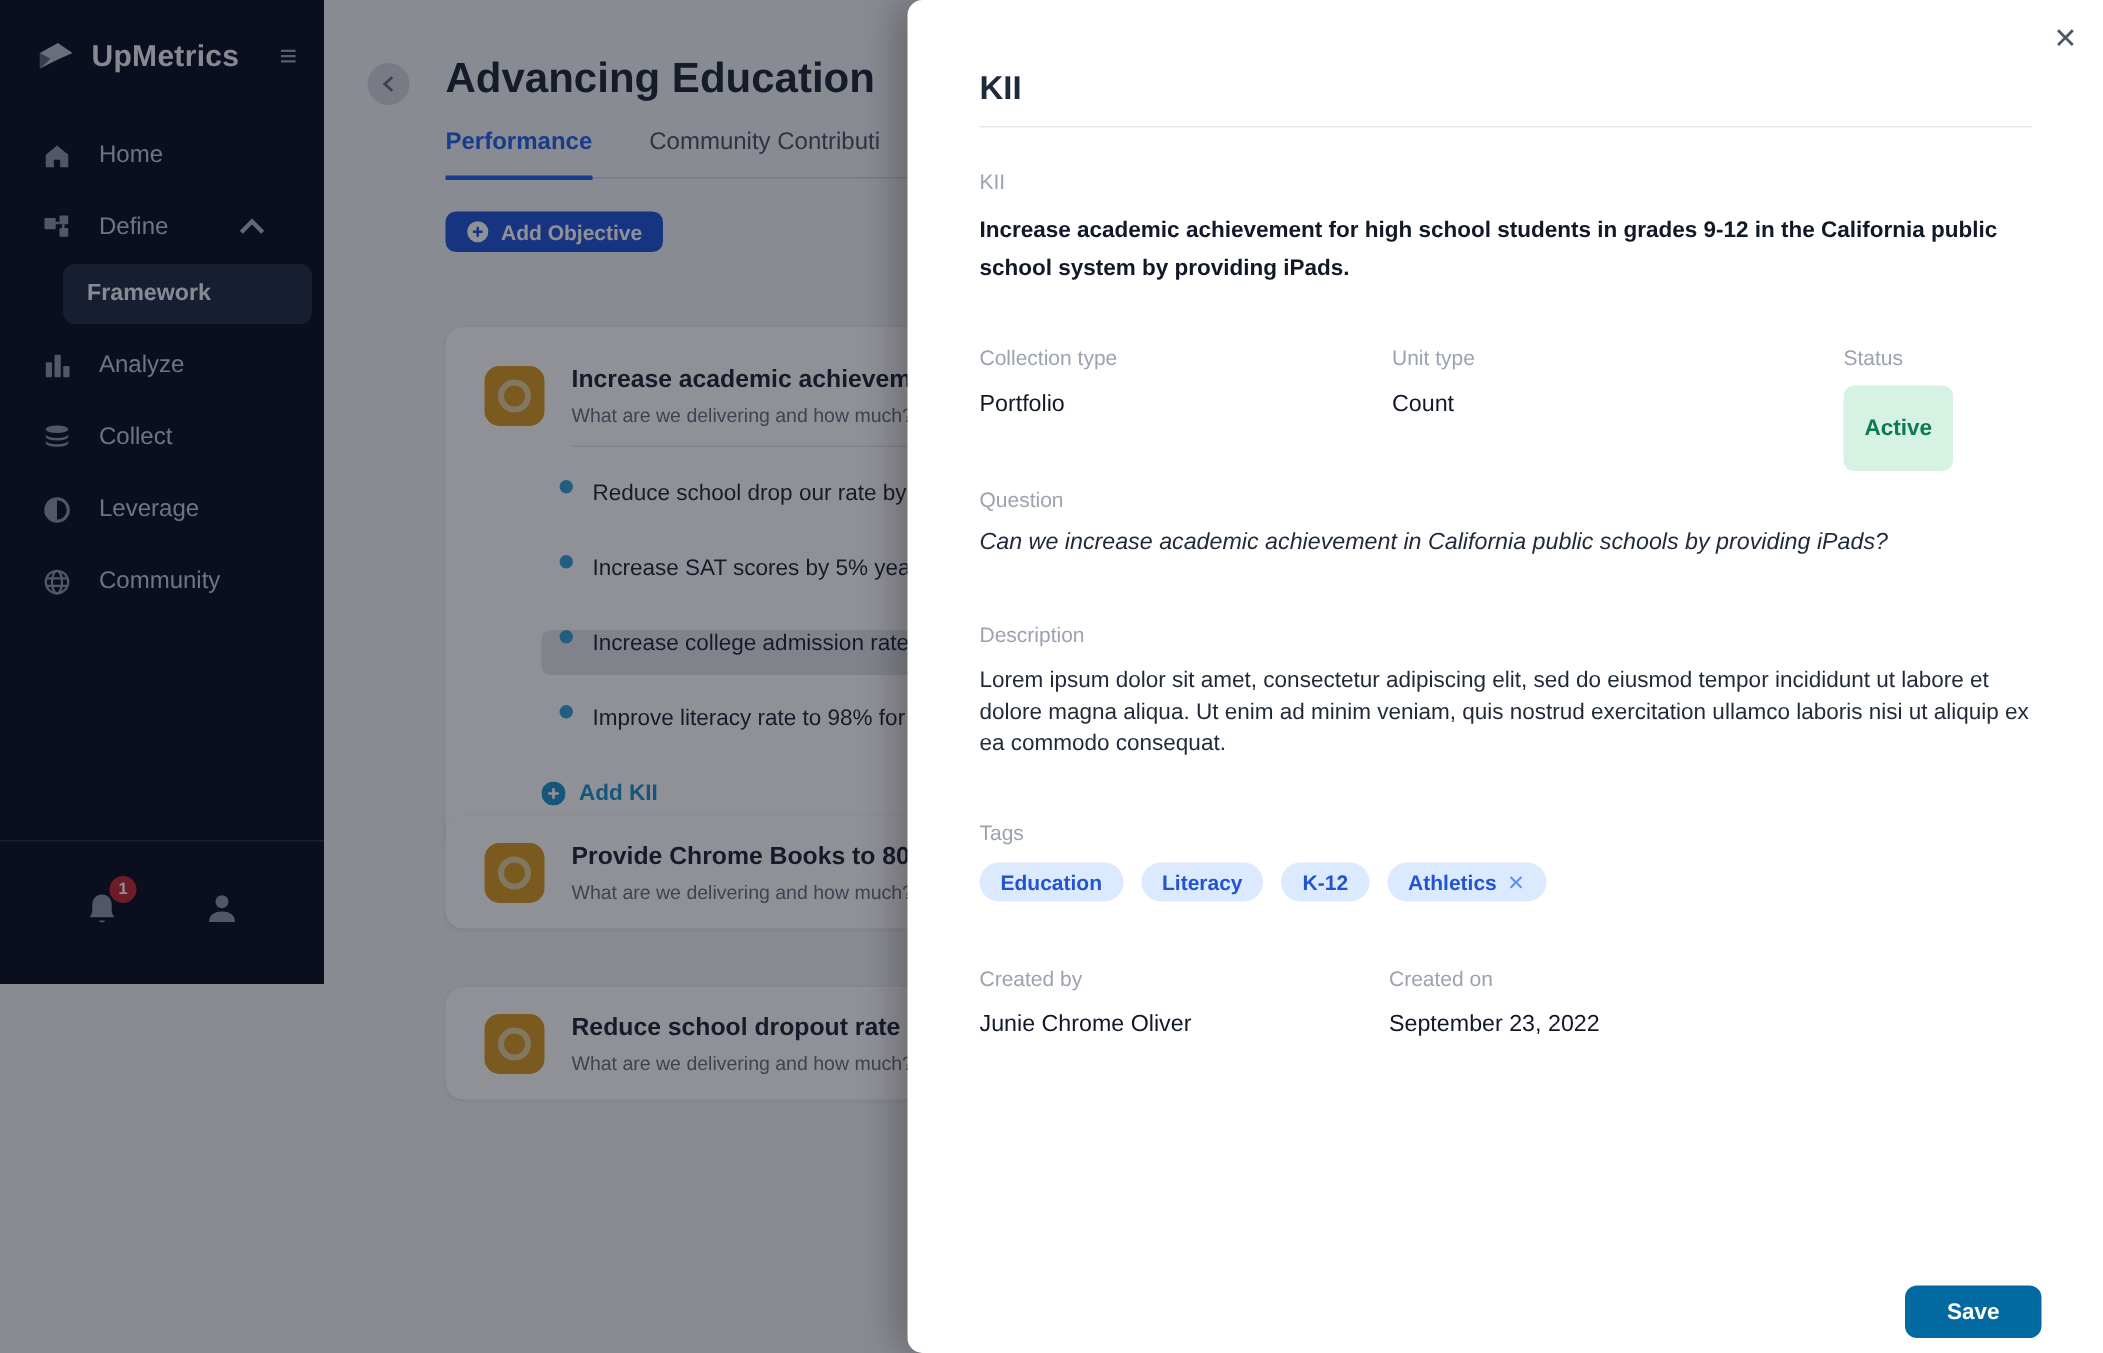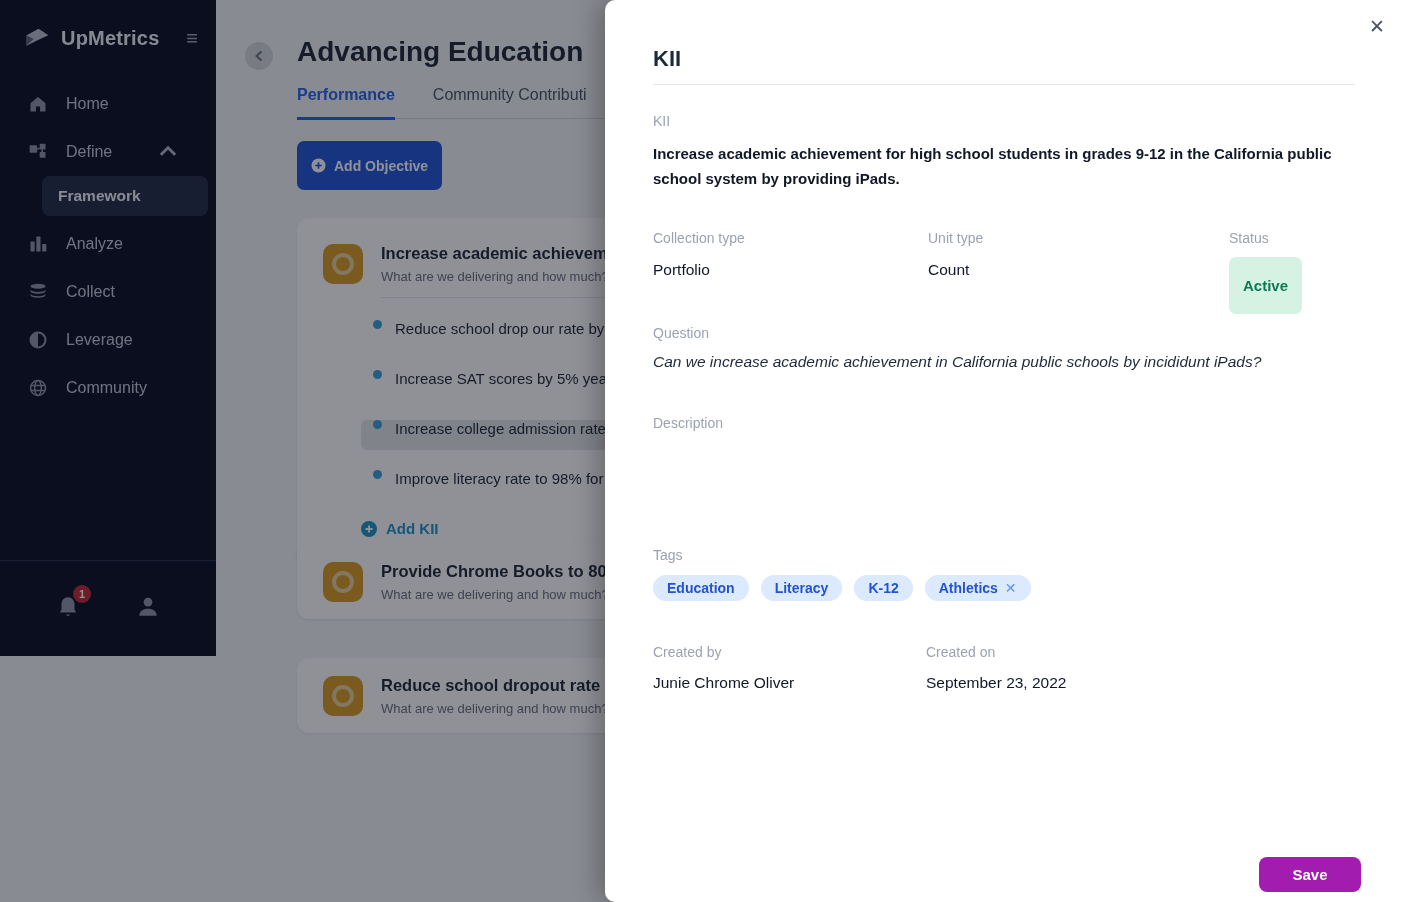--- a/index.html
+++ b/index.html
@@ -24,21 +24,21 @@
   .badge { position:absolute; top:-9px; right:-10px; min-width:18px; height:18px; background:#c22a33; color:#fff; border-radius:50%; font-size:11px; font-weight:bold; display:flex; align-items:center; justify-content:center; padding:0 4px; }
 
   
   .main { position:absolute; left:216px; top:0; right:0; bottom:0; background:#f3f4f6; }
   .back-btn { position:absolute; left:29px; top:42px; width:28px; height:28px; border-radius:50%; background:#d5d8dd; color:#6b7280; display:flex; align-items:center; justify-content:center; font-size:16px; cursor:pointer; }
   .page-title { position:absolute; left:81px; top:36px; font-size:28px; font-weight:bold; color:#1f2937; white-space:nowrap; }
   .tabs { position:absolute; left:81px; top:86px; right:0; display:flex; gap:38px; border-bottom:1px solid #d1d5db; width:900px; }
   .tab { font-size:16px; padding-bottom:13px; cursor:pointer; white-space:nowrap; }
   .tab.active { color:#2563eb; font-weight:700; border-bottom:3px solid #2563eb; margin-bottom:-2px; }
   .tab.inactive { color:#4b5563; }
-  .btn-primary { position:absolute; left:81px; top:141px; height:49px; background:#2357d6; color:#fff; border:none; border-radius:7px; font-size:14px; font-weight:600; display:flex; align-items:center; gap:8px; padding:0 14px; cursor:pointer; font-family:inherit; }
+  .btn-primary { position:absolute; left:81px; top:141px; height:27px; background:#2357d6; color:#fff; border:none; border-radius:7px; font-size:14px; font-weight:600; display:flex; align-items:center; gap:8px; padding:0 14px; cursor:pointer; font-family:inherit; }
   .btn-primary svg { width:15px; height:15px; }
 
   .card { position:absolute; left:81px; width:540px; background:#fff; border-radius:12px; box-shadow:0 1px 3px rgba(0,0,0,.08); }
   .card-head { display:flex; align-items:flex-start; padding:26px 24px 0 26px; }
   .target { width:40px; height:40px; border-radius:10px; background:#d79c26; position:relative; flex:0 0 auto; }
   .target::before { content:""; position:absolute; left:9px; top:9px; width:14px; height:14px; border:4px solid #e6cf9d; border-radius:50%; }
   .card-head-text { margin-left:18px; min-width:0; flex:1; }
   .card-title { font-size:16.5px; font-weight:bold; color:#1f2937; white-space:nowrap; }
   .card-sub { font-size:13px; color:#6b7280; margin-top:6px; white-space:nowrap; }
   .card-divider { border-top:1px solid #e5e7eb; margin-top:13px; }
@@ -71,21 +71,21 @@
   .d-label { position:absolute; top:415px; }
   .d-value { position:absolute; top:443px; width:700px; font-size:15px; color:#1f2937; line-height:21px; }
   .t-label { position:absolute; top:547px; }
   .tags-row { position:absolute; top:575px; display:flex; gap:12px; }
   .tag { background:#dbeafe; color:#2453cf; font-size:14px; font-weight:600; height:26px; display:flex; align-items:center; padding:0 14px; border-radius:13px; cursor:pointer; }
   .tag .remove-x { color:#5b93f5; margin-left:7px; font-size:14px; cursor:pointer; }
   .created-row { position:absolute; top:644px; left:0; right:0; }
   .created-col-1 { position:absolute; left:0; }
   .created-col-2 { position:absolute; left:273px; }
   .created-row .f-value { margin-top:14px; display:inline-block; }
-  .save-btn { position:absolute; right:41px; bottom:10px; width:102px; height:35px; background:#a21caf; color:#fff; border:none; border-radius:8px; font-size:15px; font-weight:600; cursor:pointer; font-family:inherit; }
+  .save-btn { position:absolute; right:41px; bottom:10px; width:91px; height:35px; background:#0369a1; color:#fff; border:none; border-radius:8px; font-size:15px; font-weight:600; cursor:pointer; font-family:inherit; }
 </style>
 </head>
 <body>
 
 <div class="app">
 
   <div class="sidebar">
     <div class="logo-row">
       <svg class="logo-mark" viewBox="0 0 24 22">
         <path d="M2 18 L2 8.5 L13 2.5 L22 8.5 L13 12.5 Z" fill="#b9bfcd"></path>
@@ -266,23 +266,24 @@
           <div class="f-label">Unit type</div>
           <div class="f-value">Count</div>
         </div>
         <div class="meta-col-3">
           <div class="f-label">Status</div>
           <div><span class="status-badge">Active</span></div>
         </div>
       </div>
 
       <div class="f-label q-label">Question</div>
-      <div class="q-value">Can we increase academic achievement in California public schools by incididunt iPads?</div>
+      <div class="q-value">Can we increase academic achievement in California public schools by providing iPads?</div>
 
       <div class="f-label d-label">Description</div>
+      <div class="d-value">Lorem ipsum dolor sit amet, consectetur adipiscing elit, sed do eiusmod tempor incididunt ut labore et dolore magna aliqua. Ut enim ad minim veniam, quis nostrud exercitation ullamco laboris nisi ut aliquip ex ea commodo consequat.</div>
 
       <div class="f-label t-label">Tags</div>
       <div class="tags-row">
         <div class="tag">
             <span>Education</span>
           </div>
         <div class="tag">
             <span>Literacy</span>
           </div>
         <div class="tag">

